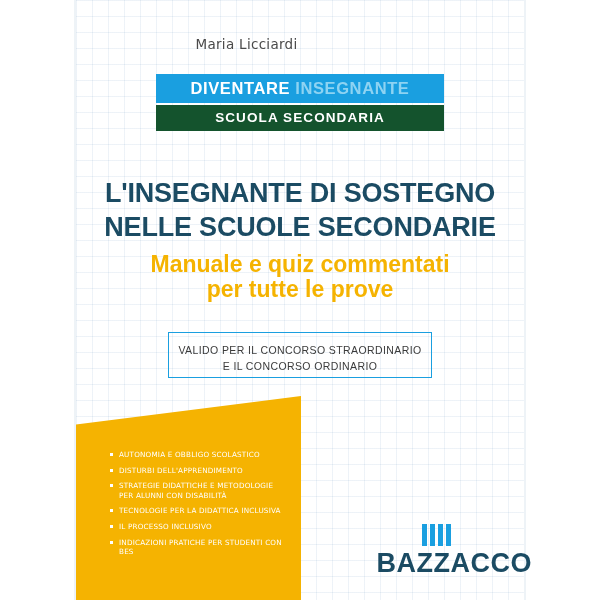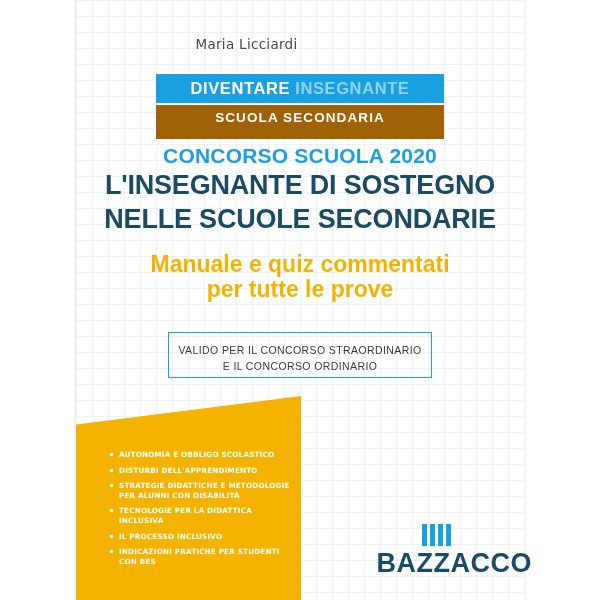--- a/index.html
+++ b/index.html
@@ -71,22 +71,22 @@
   }
   .banner-top .w1 { color: #ffffff; }
   .banner-top .w2 { color: #8ed3f2; }
 
   
   .banner-sub {
     position: absolute;
     left: 156px;
     top: 105px;
     width: 288px;
-    height: 34px;
-    background: #a16207;
+    height: 26px;
+    background: #14532d;
   }
   .banner-sub .txt {
     position: absolute;
     left: 0; top: 0;
     width: 288px;
     height: 26px;
     line-height: 26px;
     text-align: center;
     font-size: 13.5px;
     font-weight: bold;
@@ -103,21 +103,21 @@
     text-align: center;
     font-size: 21px;
     font-weight: bold;
     color: #1a9fe0;
     letter-spacing: 0.2px;
   }
 
   .title-main {
     position: absolute;
     left: 0;
-    top: 168px;
+    top: 176px;
     width: 600px;
     text-align: center;
     color: #1b4b63;
     font-size: 27px;
     font-weight: bold;
     line-height: 34px;
     letter-spacing: -0.2px;
   }
 
   .subtitle {
@@ -169,21 +169,21 @@
     color: #ffffff;
     font-size: 7.2px;
     line-height: 9.6px;
     font-family: "DejaVu Sans", sans-serif;
     letter-spacing: 0.2px;
   }
   .bullets .item {
     position: relative;
     padding-left: 9px;
     margin-bottom: 6px;
-    font-weight: bold;
+    font-weight: normal;
     text-transform: uppercase;
   }
   .bullets .item::before {
     content: "";
     position: absolute;
     left: 0;
     top: 3px;
     width: 3px;
     height: 3px;
     background: #ffffff;
@@ -262,21 +262,20 @@
     <div class="txt">
       <span class="w1">DIVENTARE</span>
       <span class="w2">INSEGNANTE</span>
     </div>
   </div>
 
   <div class="banner-sub">
     <div class="txt">SCUOLA SECONDARIA</div>
   </div>
 
-  <div class="concorso">CONCORSO SCUOLA 2020</div>
 
   <div class="title-main">
     <div>L'INSEGNANTE DI SOSTEGNO</div>
     <div>NELLE SCUOLE SECONDARIE</div>
   </div>
 
   <div class="subtitle">
     <div>Manuale e quiz commentati</div>
     <div>per tutte le prove</div>
   </div>

